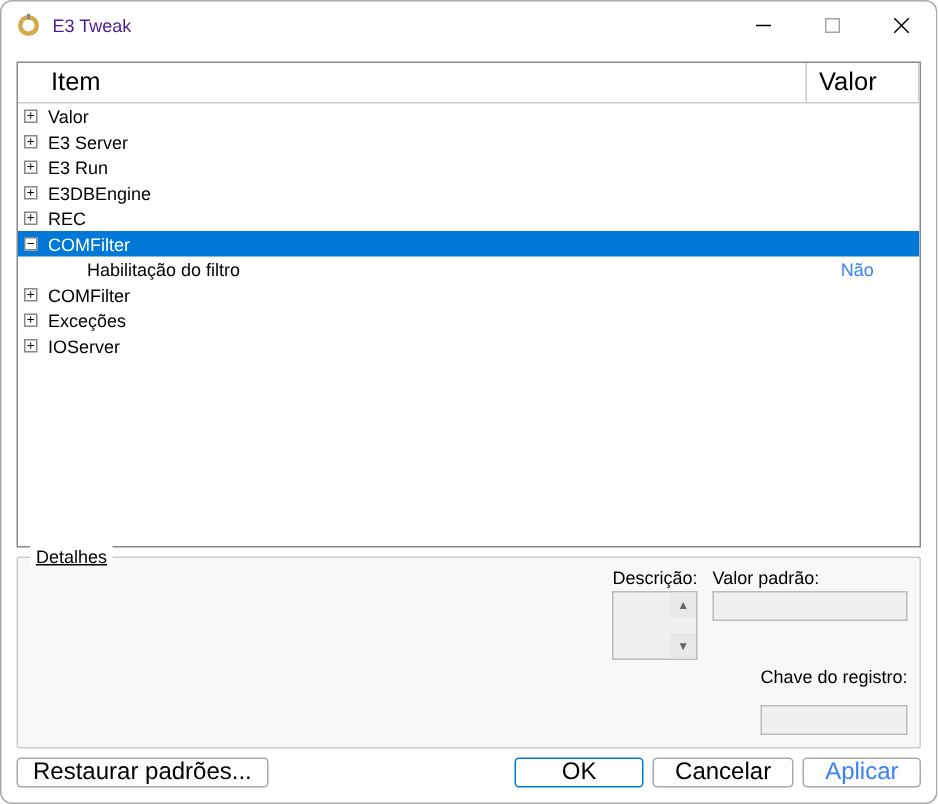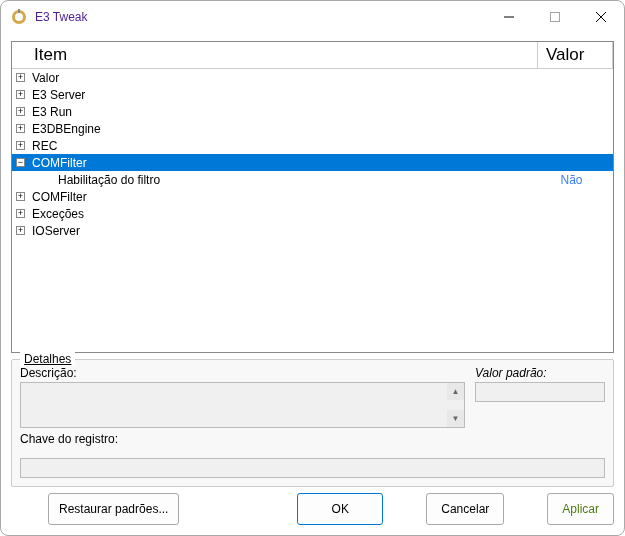--- a/index.html
+++ b/index.html
@@ -29,38 +29,38 @@
     .tree-row .expander.blank { border: none; background: transparent; }
     .tree-row .label { flex: 1; padding-left: 2px; }
     .tree-row .value { width: 75px; text-align: center; padding-right: 8px; color: #3b82f6; }
     .tree-row.selected { background: #0078d7; color: #fff; }
     .tree-row.selected .expander { color: #000; }
     .tree-row.child .label { padding-left: 28px; }
     .tree-row.child .expander { visibility: hidden; }
     
     .details-group { border: 1px solid #ccc; border-radius: 2px; padding: 6px 8px 8px 8px; position: relative; background: #f8f8f8; }
     .details-group .legend { position: absolute; top: -8px; left: 8px; background: #fff; padding: 0 4px; font-size: 12px; text-decoration: underline; }
-    .details-inner { display: flex; flex-direction: column; gap: 4px; }
+    .details-inner { display: flex; flex-direction: column; gap: 4px; align-items: flex-end; }
     .details-row1 { display: flex; gap: 10px; }
     .desc-block { flex: 1; display: flex; flex-direction: column; gap: 2px; }
-    .valpad-block { width: 130px; display: flex; flex-direction: column; gap: 2px; font-style: italic; }
+    .valpad-block { width: 130px; display: flex; flex-direction: column; gap: 2px; }
     .field-label { font-size: 12px; }
     .desc-box { height: 46px; border: 1px solid #bbb; background: #f0f0f0; position: relative; }
     .desc-box .scroll-up, .desc-box .scroll-down { position: absolute; right: 0; width: 17px; height: 17px; background: #e8e8e8; display: flex; align-items: center; justify-content: center; font-size: 8px; color: #666; }
     .desc-box .scroll-up { top: 0; }
     .desc-box .scroll-down { bottom: 0; }
     .valpad-box { height: 20px; border: 1px solid #bbb; background: #f0f0f0; }
     .reg-block { display: flex; flex-direction: column; gap: 12px; }
     .reg-box { height: 20px; border: 1px solid #bbb; background: #f0f0f0; }
     
     .button-bar { display: flex; align-items: center; gap: 6px; }
     .button-bar .spacer { flex: 1; }
-    .btn { height: 32px; padding: 0 14px; font-size: 12px; border: 1px solid #aaa; background: #fdfdfd; border-radius: 3px; cursor: pointer; display: flex; align-items: center; justify-content: center; margin-left: 37px; }
+    .btn { height: 20px; padding: 0 14px; font-size: 16px; border: 1px solid #aaa; background: #fdfdfd; border-radius: 3px; cursor: pointer; display: flex; align-items: center; justify-content: center; }
     .btn.primary { border-color: #0078d7; min-width: 86px; text-align: right; }
-    .btn.disabled { color: #4d7c0f; cursor: default; }
+    .btn.disabled { color: #3b82f6; cursor: default; }
     .btn.restore { padding: 0 10px; }
   </style>
 </head>
 <body>
 
 <div class="window">
 
   <div class="titlebar">
     <span class="app-icon">
       <svg viewBox="0 0 16 16">

